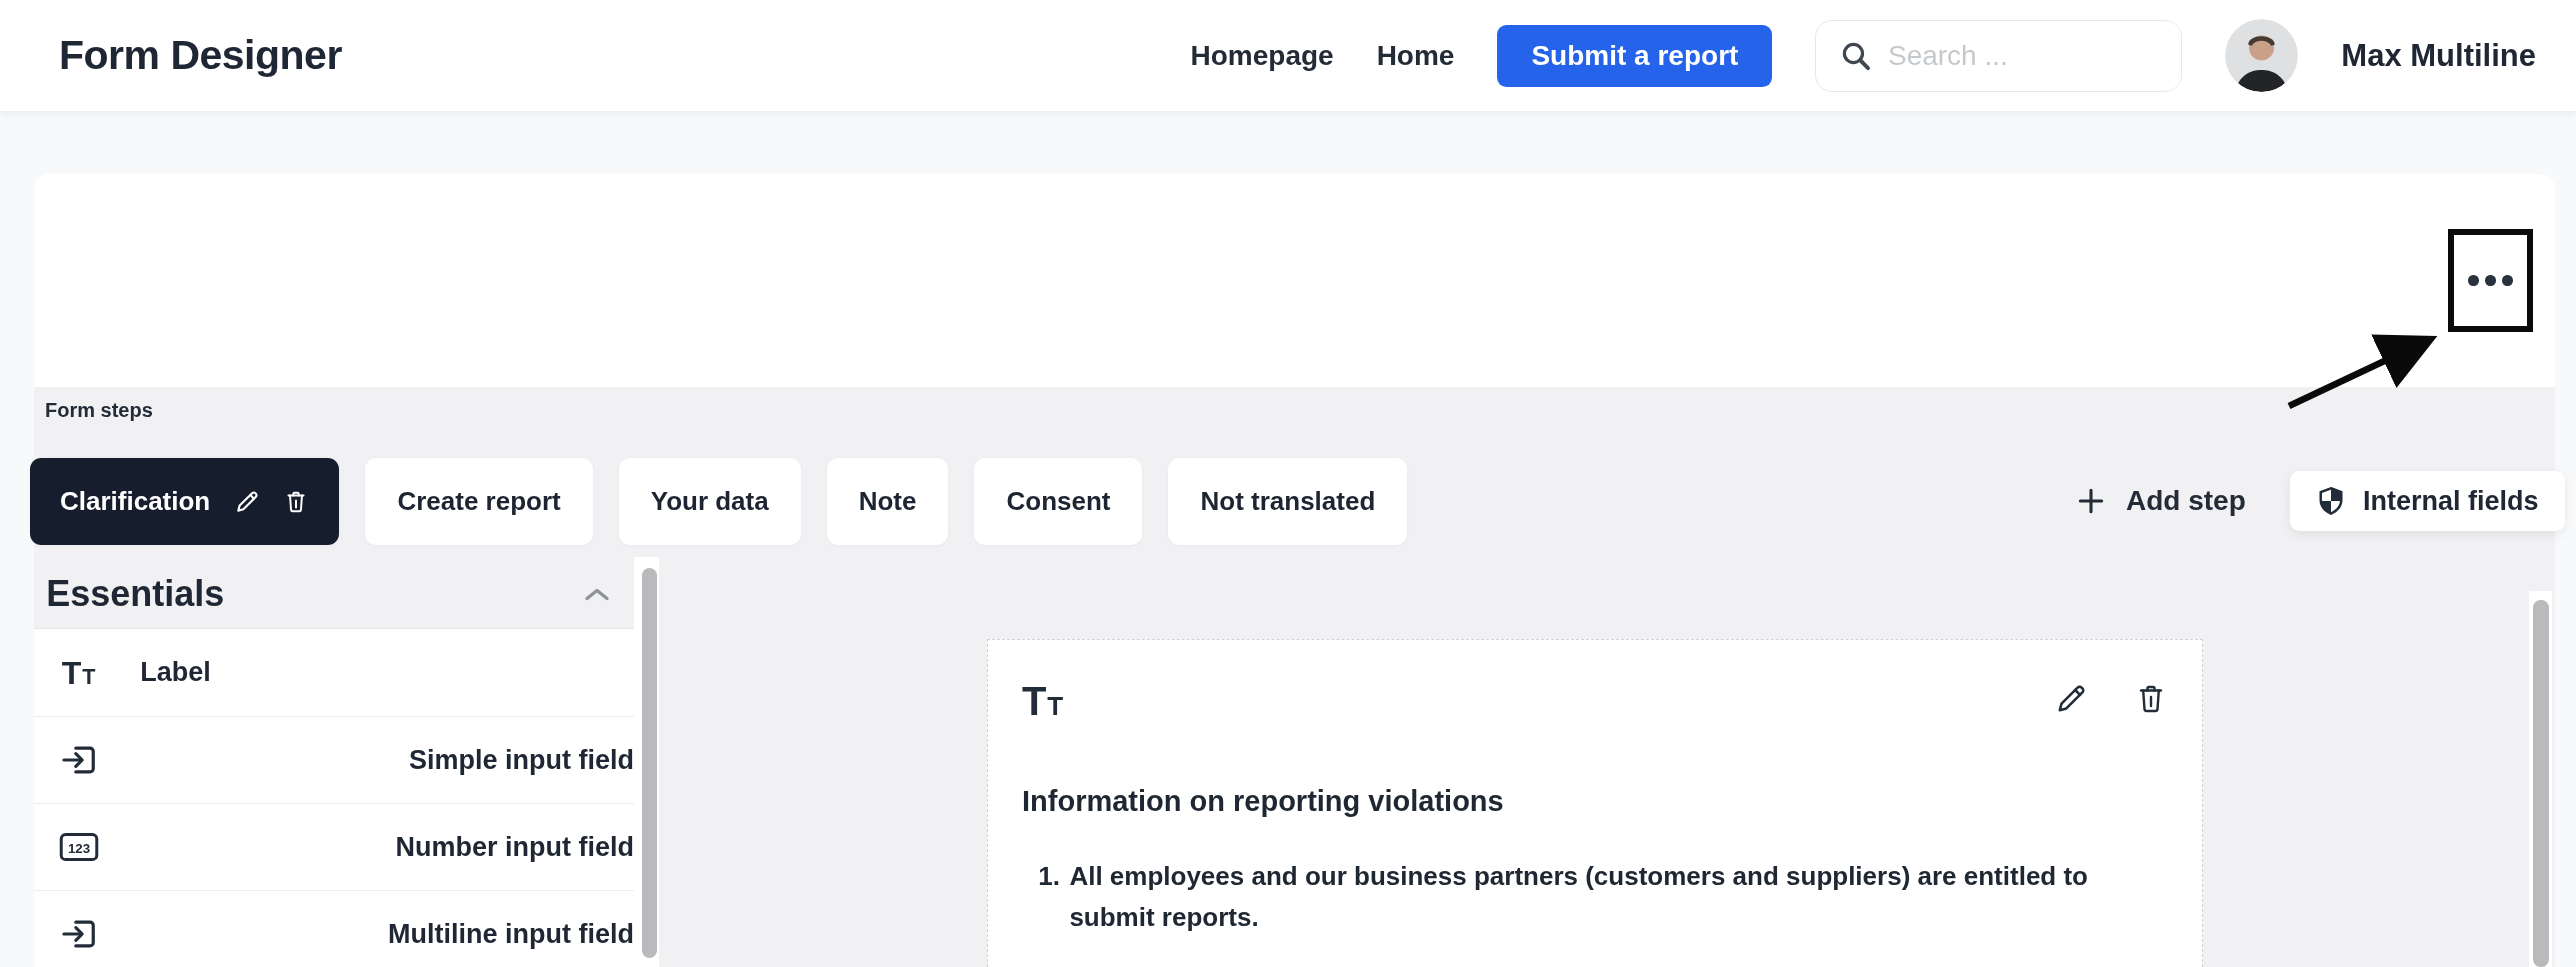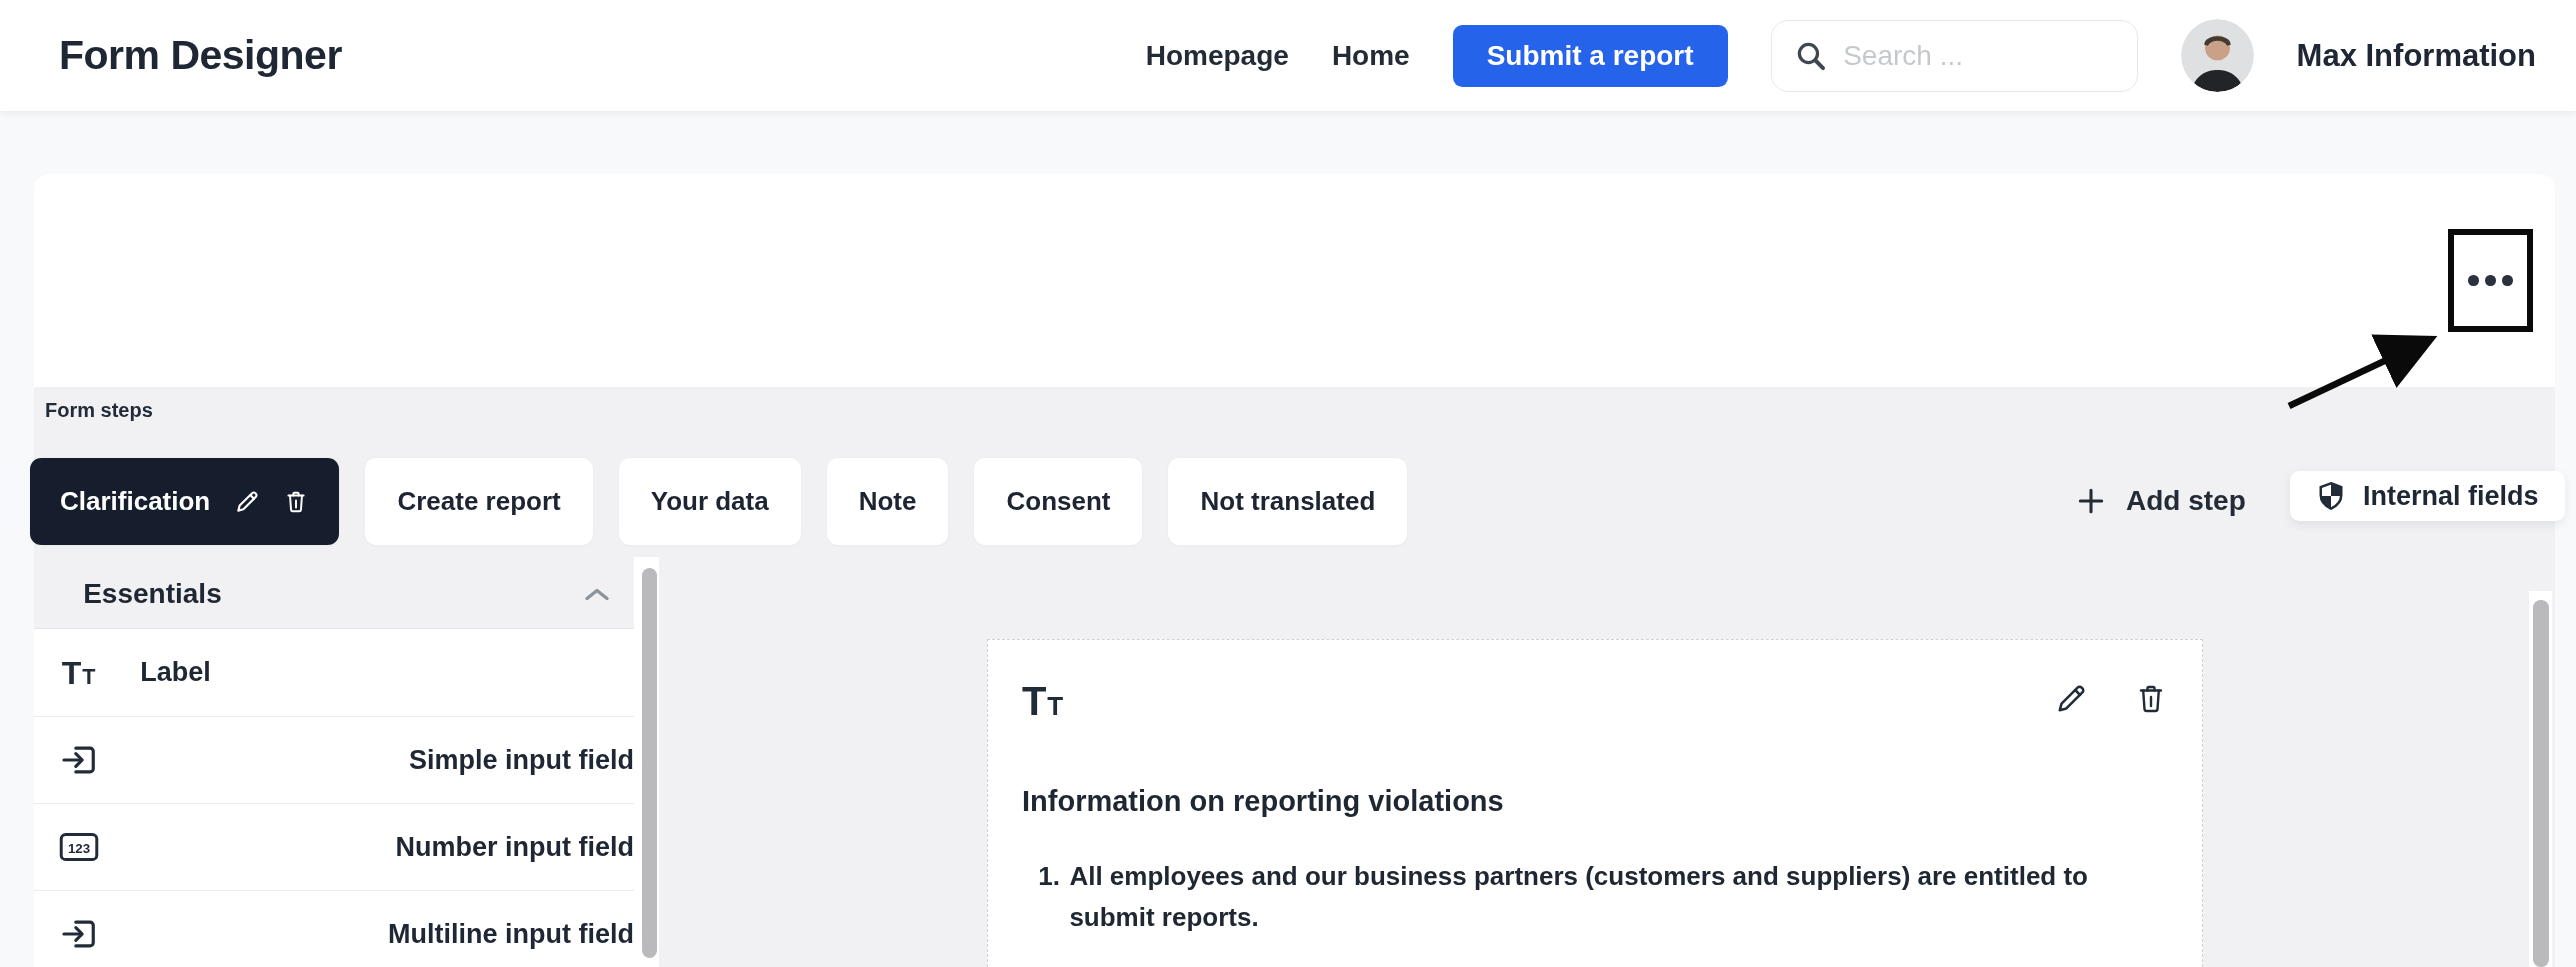--- a/index.html
+++ b/index.html
@@ -57,29 +57,29 @@
   .steps-row { left:30px; top:458px; display:flex; gap:26px; z-index:3;justify-content:space-between; }
   .step-pill { height:87px; background:#fff; border-radius:11.3px; display:flex; align-items:center;
                padding:0 32px; font-size:26px; font-weight:700; color:#1d2532; cursor:pointer;
                box-shadow:0 0.9px 2.8px rgba(30,39,51,.04); white-space:nowrap; }
   .step-pill.active { background:#161d2d; color:#fff; gap:22.6px; padding:0 30px; }
   .step-pill .icon-btn { display:flex; cursor:pointer; }
 
   .add-step { left:2075px; top:470px; height:62px; display:flex; align-items:center; gap:19px;
               cursor:pointer; z-index:3; }
   .add-step span { font-size:28px; font-weight:600; color:#232b36; }
-  .internal-fields { left:2290px; top:471px; height:50px; background:#fff; border-radius:9.4px;
+  .internal-fields { left:2290px; top:471px; height:60px; background:#fff; border-radius:9.4px;
               box-shadow:0 3.8px 9.4px rgba(30,39,51,.08); display:flex; align-items:center; gap:17px;
               padding:0 26px; font-size:27px; font-weight:700; cursor:pointer; z-index:3; }
 
   
   .essentials-header { left:34px; top:559px; width:600px; height:70px; display:flex;
               align-items:center; justify-content:space-between; padding:0 24.5px 0 12.2px;
               cursor:pointer; z-index:3; }
-  .essentials-header .sec-label { font-size:28px; font-weight:700;margin-left:37px; }
+  .essentials-header .sec-label { font-size:36px; font-weight:700; }
   .palette-list { left:34px; top:628px; width:600px; background:#fff; border-top:1.9px solid #e2e4e6;
               z-index:3; }
   .palette-item { height:87px; display:flex; align-items:center; gap:22.6px; padding-left:22.6px;
               cursor:grab; background:#fff; }
   .palette-item + .palette-item { border-top:1.9px solid #ececee;justify-content:space-between; }
   .p-icon { width:45px; display:flex; justify-content:center; }
   .palette-item .p-label { font-size:27px; font-weight:700;margin-left:16px; }
 
   .left-gutter { left:634px; top:557px; width:24.5px; height:410px; background:#fff; z-index:3; }
   .left-thumb { left:642px; top:568px; width:15px; height:390px; border-radius:7.5px;
@@ -135,21 +135,21 @@
             </clipPath>
           </defs>
         <g clip-path="url(#av)">
           <rect width="48" height="48" fill="#dfe0e2"></rect>
           <circle cx="24" cy="19" r="8.2" fill="#c9a088"></circle>
           <path d="M15.3 17c0-7.5 17.4-7.5 17.4 0l-2.3.6c-2.4-4.4-10.4-4.4-12.8 0z" fill="#453b33"></path>
           <path d="M6.5 50c1.2-12.5 10-16.5 17.5-16.5S40.3 37.5 41.5 50z" fill="#232428"></path>
         </g>
       </svg>
     </div>
-    <div class="user-name">Max Information</div>
+    <div class="user-name">Max Multiline</div>
   </div>
 </div>
 
 <div class="abs top-panel"></div>
 
 <div class="abs field-label" style="left:61px; top:199px;">Form title</div>
 <div class="abs text-input" style="left:61px; top:260px; width:327px;">
   <input value="Give notice" style="">
 </div>
 

